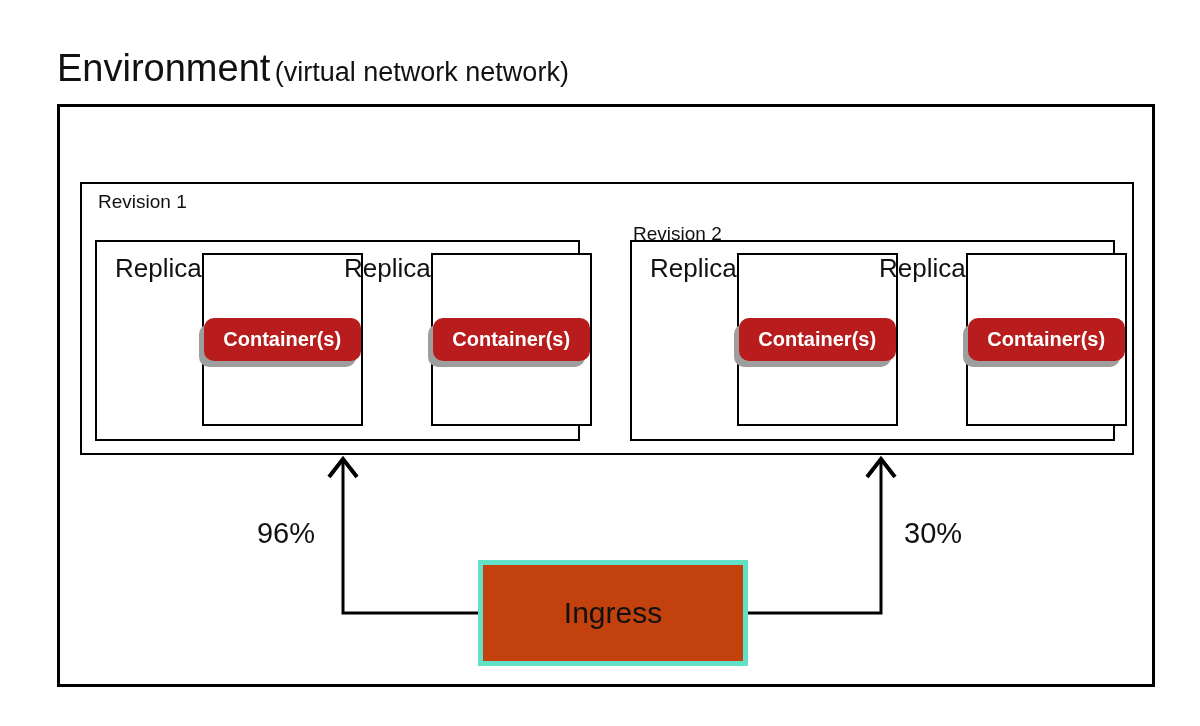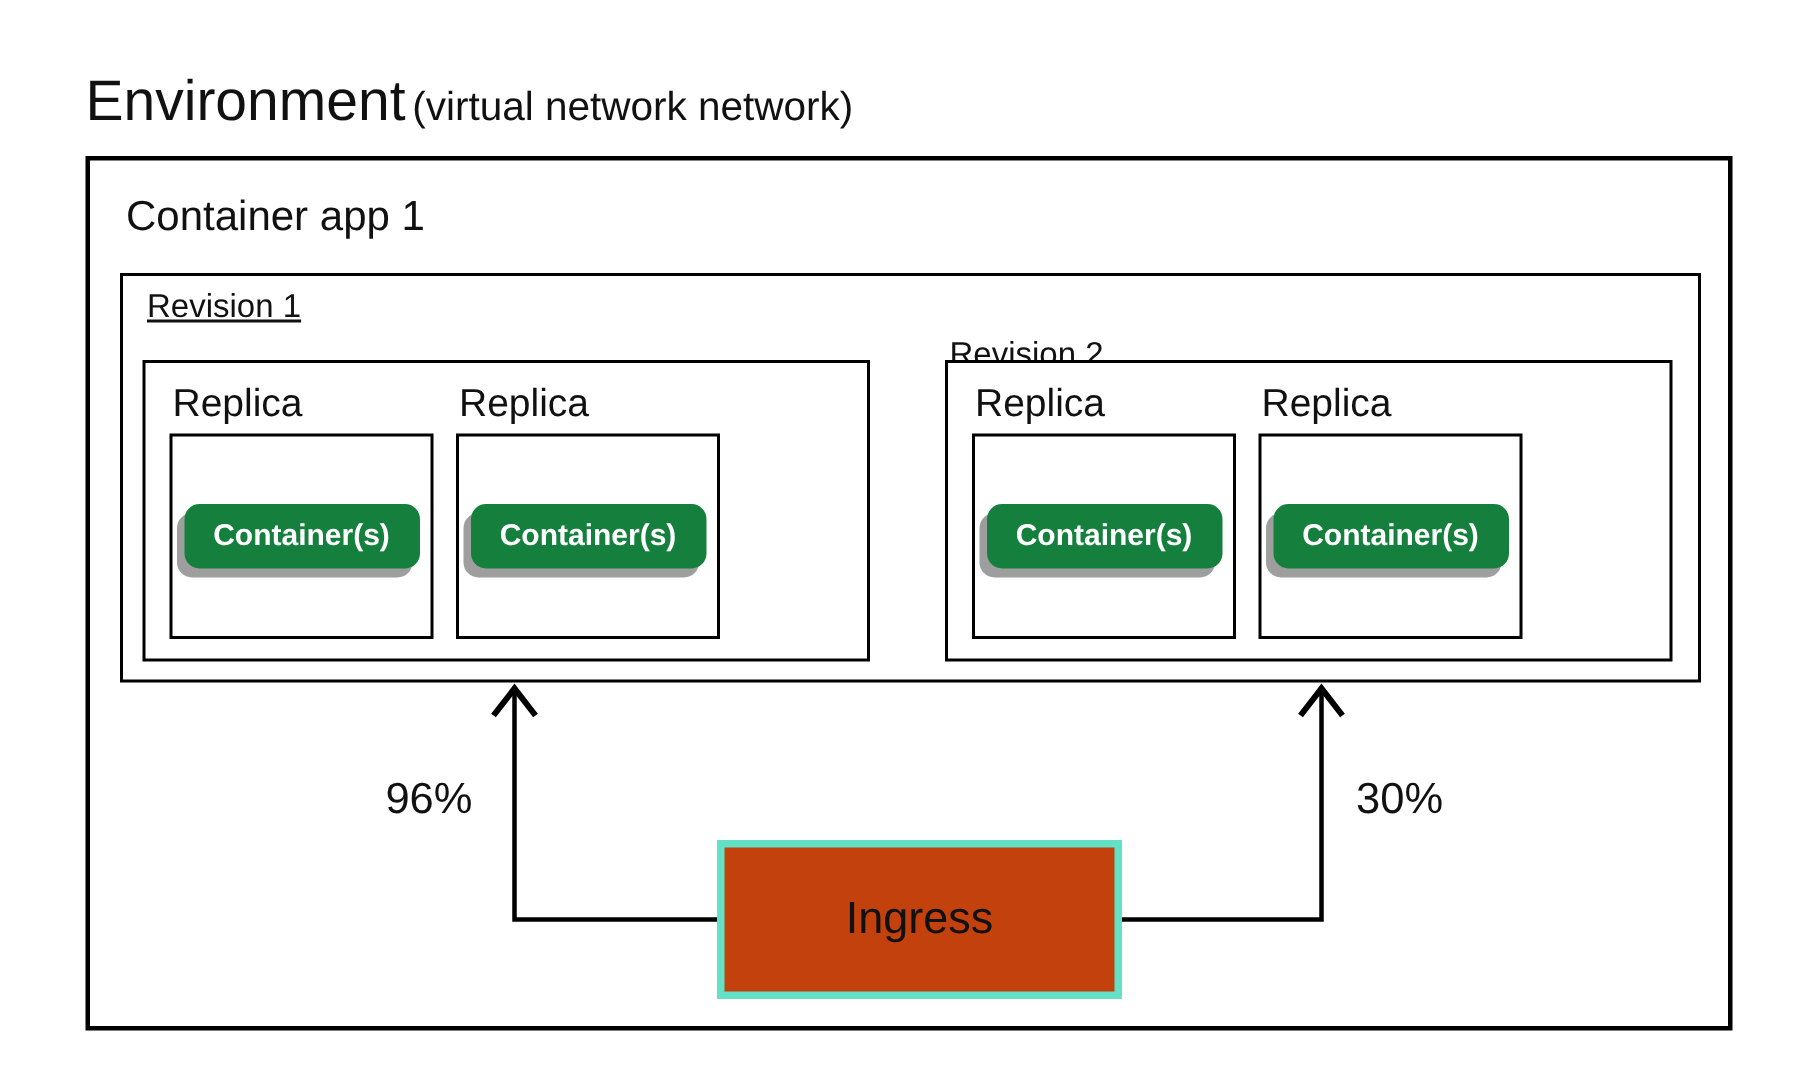--- a/index.html
+++ b/index.html
@@ -7,31 +7,31 @@
     position:relative;width:1200px;height:726px;background:#fff;overflow:hidden;
     font-family:"Liberation Sans","DejaVu Sans",sans-serif;color:#111;
   }
   .title{position:absolute;left:57px;top:46px;white-space:nowrap;line-height:44px;}
   .title .main{font-size:38px;}
   .title .suffix{font-size:27px;}
   .box{position:absolute;border:2px solid #000;box-sizing:border-box;background:#fff;}
   .outer-box{left:57px;top:104px;width:1098px;height:583px;border-width:3px;}
   .app-label{position:absolute;left:84px;top:128px;font-size:28px;white-space:nowrap;}
   .rev-wrap{left:80px;top:182px;width:1054px;height:273px;}
-  .rev-label{position:absolute;top:191px;font-size:22px;white-space:nowrap;text-decoration:underline;}
+  .rev-label{position:absolute;top:191px;font-size:19px;white-space:nowrap;}
   .rev-label.r1{left:98px;}
   .rev-label.r2{left:633px;margin-top:32px;}
   .rev-box{top:240px;width:485px;height:201px;display:flex;gap:15px;padding:11px 15px 13px 16px;}
   .rev-box.r1{left:95px;}
   .rev-box.r2{left:630px;}
-  .replica-group{width:176px;display:flex;flex-direction:column;}
+  .replica-group{width:214px;display:flex;flex-direction:row;}
   .replica-label{font-size:26px;line-height:31px;margin:0 0 5px 2px;white-space:nowrap;}
   .replica-box{border:2px solid #000;box-sizing:border-box;flex:1;display:flex;align-items:center;justify-content:center;background:#fff;}
   .badge{
-    width:157px;height:43px;border-radius:10px;background:#15803d;color:#fff;
+    width:157px;height:43px;border-radius:10px;background:#b91c1c;color:#fff;
     display:flex;align-items:center;justify-content:center;
     font-size:20px;font-weight:bold;white-space:nowrap;
     box-shadow:-5px 6px 0 #9E9E9E;
   }
   .ingress-box{
     position:absolute;left:478px;top:560px;width:270px;height:106px;box-sizing:border-box;
     border:5px solid #62E1C6;background:#c2410c;display:flex;align-items:center;justify-content:center;
     font-size:30px;
   }
   .pct{position:absolute;top:517px;font-size:29px;white-space:nowrap;}
@@ -43,21 +43,20 @@
 <body>
 
 <div class="canvas">
 
   <div class="title">
     <span class="main">Environment</span>
     <span class="suffix"> <span>(virtual network network)</span></span>
   </div>
 
   <div class="box outer-box"></div>
-  <div class="app-label">Container app 1</div>
 
   <div class="box rev-wrap"></div>
 
   <div class="rev-label r1">Revision 1</div>
   <div class="rev-label r2">Revision 2</div>
 
   <div class="box rev-box r1">
     <div class="replica-group">
       <div class="replica-label">Replica</div>
       <div class="replica-box">

